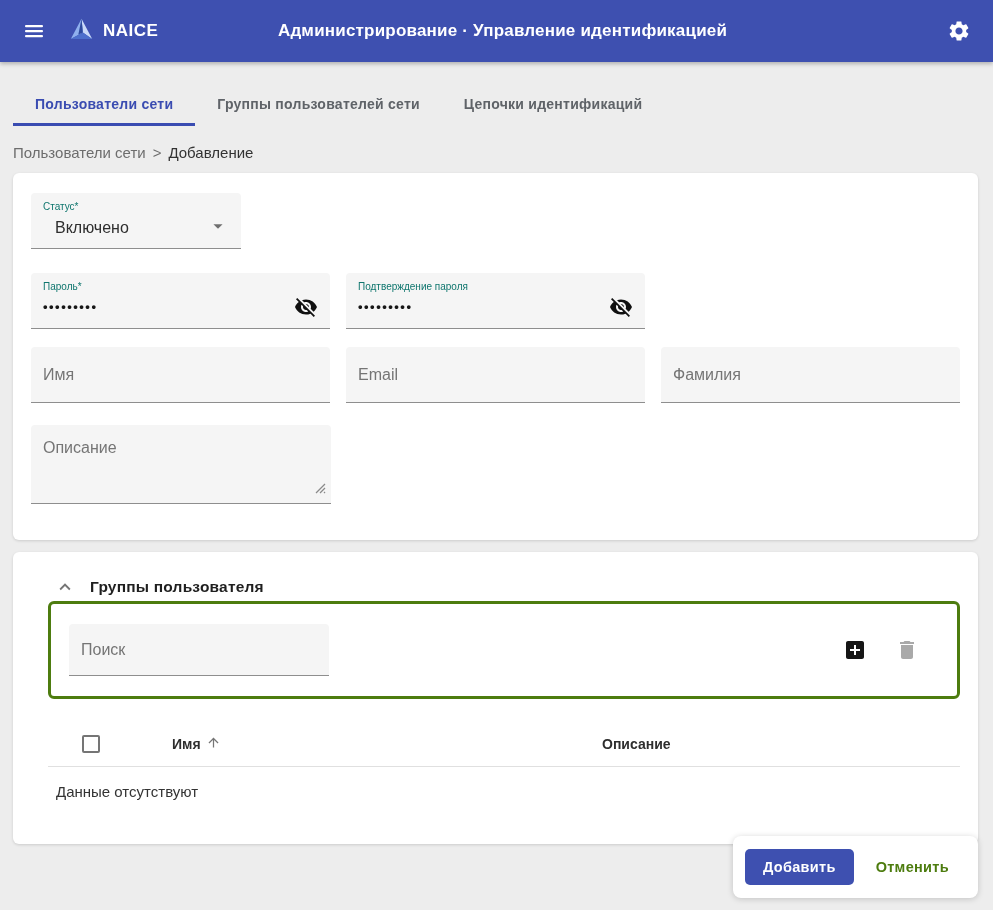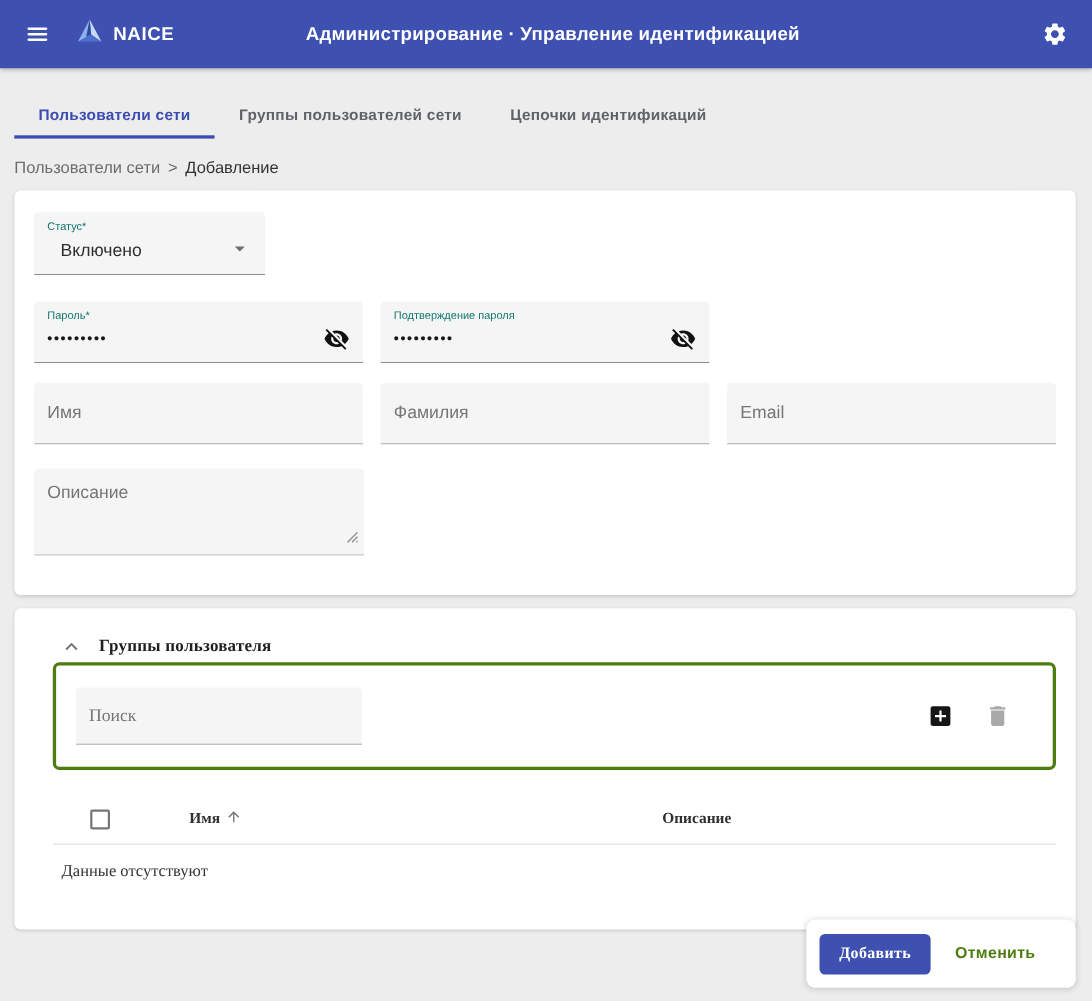--- a/index.html
+++ b/index.html
@@ -47,21 +47,21 @@
   .crumb-sep { color: #6d6d6d; }
   .crumb-current { color: #333; }
 
   
   .card {
     background: #fff; border-radius: 6px;
     box-shadow: 0 1px 3px rgba(0,0,0,.14);
     margin: 12px 15px 0 13px;
   }
   .card.form-card { padding: 20px 18px 36px 18px; }
-  .card.groups-card { padding: 24px 18px 44px 35px; position: relative; font-family: Liberation Serif, serif; }
+  .card.groups-card { padding: 24px 18px 44px 35px; position: relative; }
 
   
   .mfield {
     background: #f5f5f5; border-radius: 4px 4px 0 0;
     border-bottom: 1px solid #8e8e8e;
     padding: 8px 12px 7px 12px;
     min-height: 56px; position: relative;
   }
   .mfield .flabel { font-size: 10px; color: #0f766e; margin-bottom: 3px; display: block; }
   .mfield .fvalue { font-size: 16px; color: #2e2e2e; margin-left: 12px; }
@@ -119,21 +119,21 @@
     position: absolute; right: 15px; bottom: 12px;
     width: 245px; height: 62px;
     background: #fff; border-radius: 8px;
     box-shadow: 0 1px 6px rgba(0,0,0,.18);
     display: flex; align-items: center; gap: 8px;
     padding: 0 8px 0 12px;
     z-index: 10;
   }
   .btn-primary {
     background: #3e50b0; color: #fff; border: 0; border-radius: 5px;
-    font-size: 14.5px; font-weight: 700; font-family: Liberation Serif, serif;
+    font-size: 14.5px; font-weight: 700; font-family: Liberation Sans, sans-serif;
     padding: 10px 18px; cursor: pointer; letter-spacing: .3px;
   }
   .btn-text {
     background: transparent; border: 0; color: #4d7c0f;
     font-size: 14.5px; font-weight: 700; font-family: inherit;
     padding: 10px 14px; cursor: pointer; letter-spacing: .3px;
   }
 </style>
 </head>
 <body>
@@ -224,24 +224,24 @@
           </span>
         </div>
       </div>
     </div>
 
     <div class="grid3 second">
       <div class="mfield empty">
         <input type="text" placeholder="Имя" style="">
       </div>
       <div class="mfield empty">
+        <input type="text" placeholder="Email" style="">
+      </div>
+      <div class="mfield empty">
         <input type="text" placeholder="Фамилия" style="">
-      </div>
-      <div class="mfield empty">
-        <input type="text" placeholder="Email" style="">
       </div>
     </div>
 
     <div class="mfield textarea-field">
       <textarea placeholder="Описание" style=""></textarea>
       <span class="resize-handle">
         <svg width="11" height="11" viewBox="0 0 11 11">
             <g stroke="#8a8a8a" stroke-width="1.2">
               <line x1="1" y1="10" x2="10" y2="1"></line>
               <line x1="5" y1="10" x2="10" y2="5"></line>

